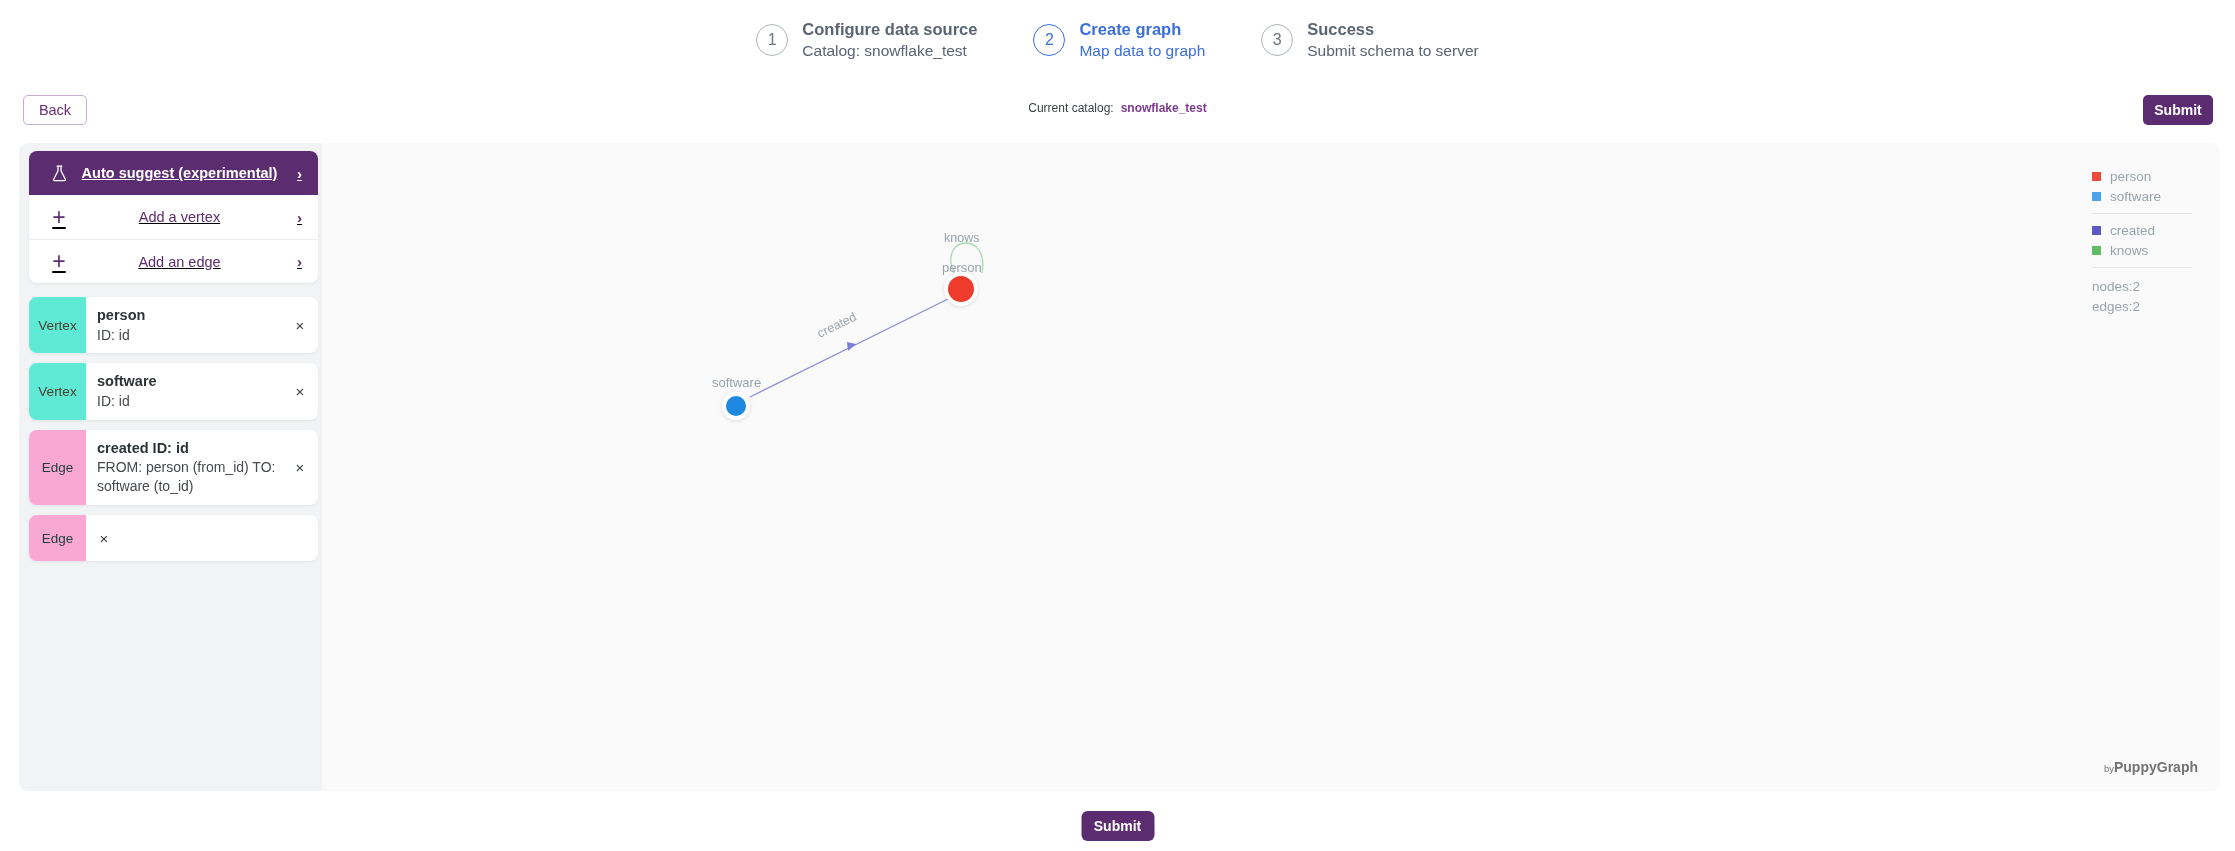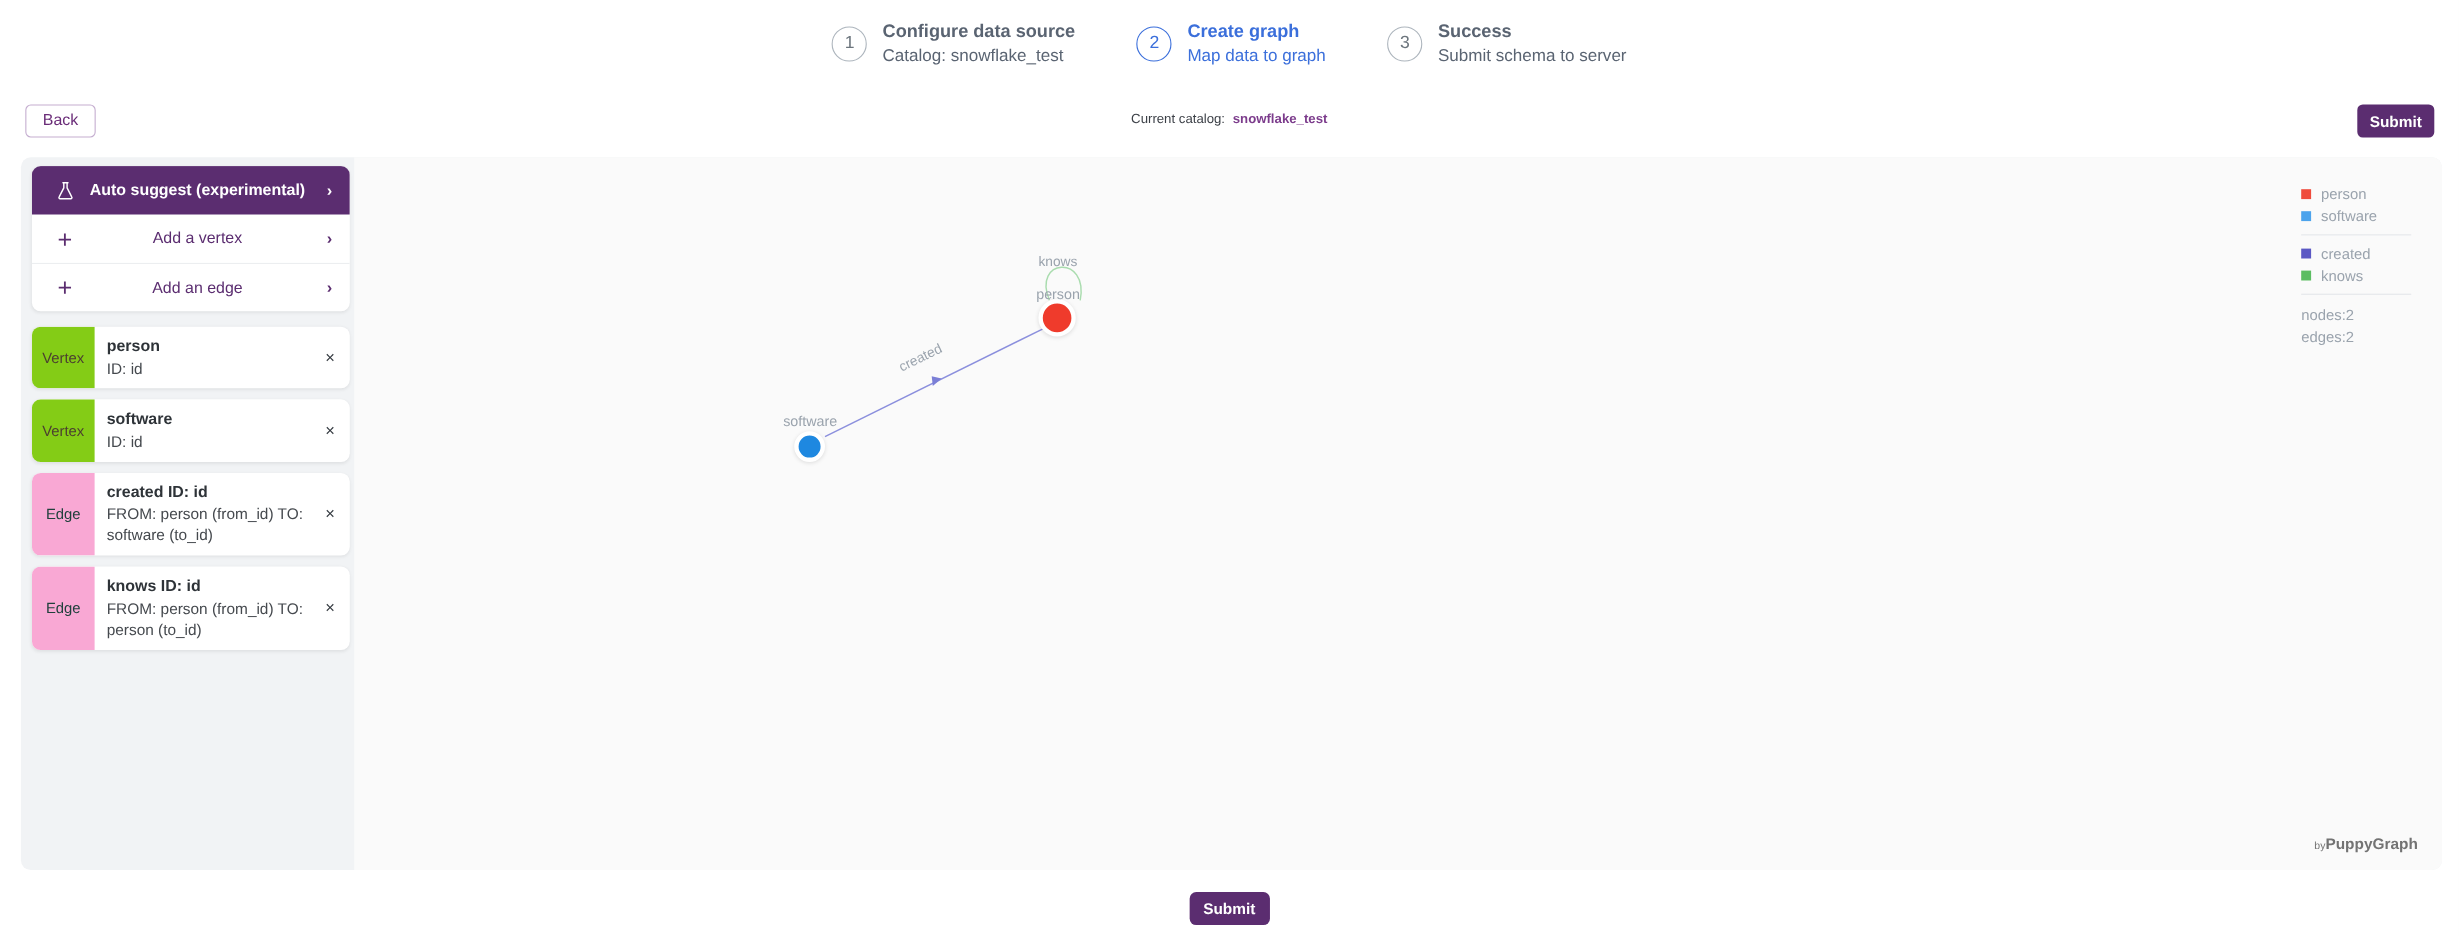--- a/index.html
+++ b/index.html
@@ -81,20 +81,21 @@
     border-radius: 8px;
     overflow: hidden;
     box-shadow: 0 1px 3px rgba(0,0,0,0.07);
   }
   .menu-row {
     display: flex; align-items: center;
     height: 44px;
     padding: 0 16px;
     cursor: pointer;
     position: relative;
+    text-decoration: underline;
   }
   .menu-row.header {
     background: #5b2d70;
     color: #fff;
     height: 44px;
   }
   .menu-row.divided { border-top: 1px solid #eceef0; }
   .menu-icon {
     width: 28px; display: flex; align-items: center; justify-content: center;
     flex: 0 0 28px;
@@ -123,21 +124,21 @@
     overflow: hidden;
     min-height: 46px;
     box-shadow: 0 1px 3px rgba(0,0,0,0.07);
   }
   .card-tag {
     width: 57px; flex: 0 0 57px;
     display: flex; align-items: center; justify-content: center;
     font-size: 13.5px;
     color: #4c4030;
   }
-  .card-tag.vertex { background: #84cc16; }
+  .card-tag.vertex { background: #5eead4; }
   .card-tag.edge { background: #f9a8d4; color: #20403c; }
   .card-body {
     flex: 1;
     padding: 9px 6px 9px 11px;
     display: flex; flex-direction: column; justify-content: center;
   }
   .card-title { font-size: 14.5px; font-weight: bold; color: #2e3338; line-height: 1.35; }
   .card-sub { font-size: 14px; color: #45494e; line-height: 1.35; }
   .card-close {
     width: 36px; flex: 0 0 36px;
@@ -297,24 +298,20 @@
       <div class="card-tag edge">Edge</div>
       <div class="card-body">
         <span class="card-title">created ID: id</span>
         <span class="card-sub">FROM: person (from_id) TO: software (to_id)</span>
       </div>
       <button class="card-close">×</button>
     </div>
 
     <div class="schema-card">
       <div class="card-tag edge">Edge</div>
-      <div class="card-body">
-        <span class="card-title">knows ID: id</span>
-        <span class="card-sub">FROM: person (from_id) TO: person (to_id)</span>
-      </div>
       <button class="card-close">×</button>
     </div>
 
   </div>
 </div>
 
 <div class="canvas">
 
   <svg width="1898" height="648" style="position:absolute;left:0;top:0;">
     <defs>

